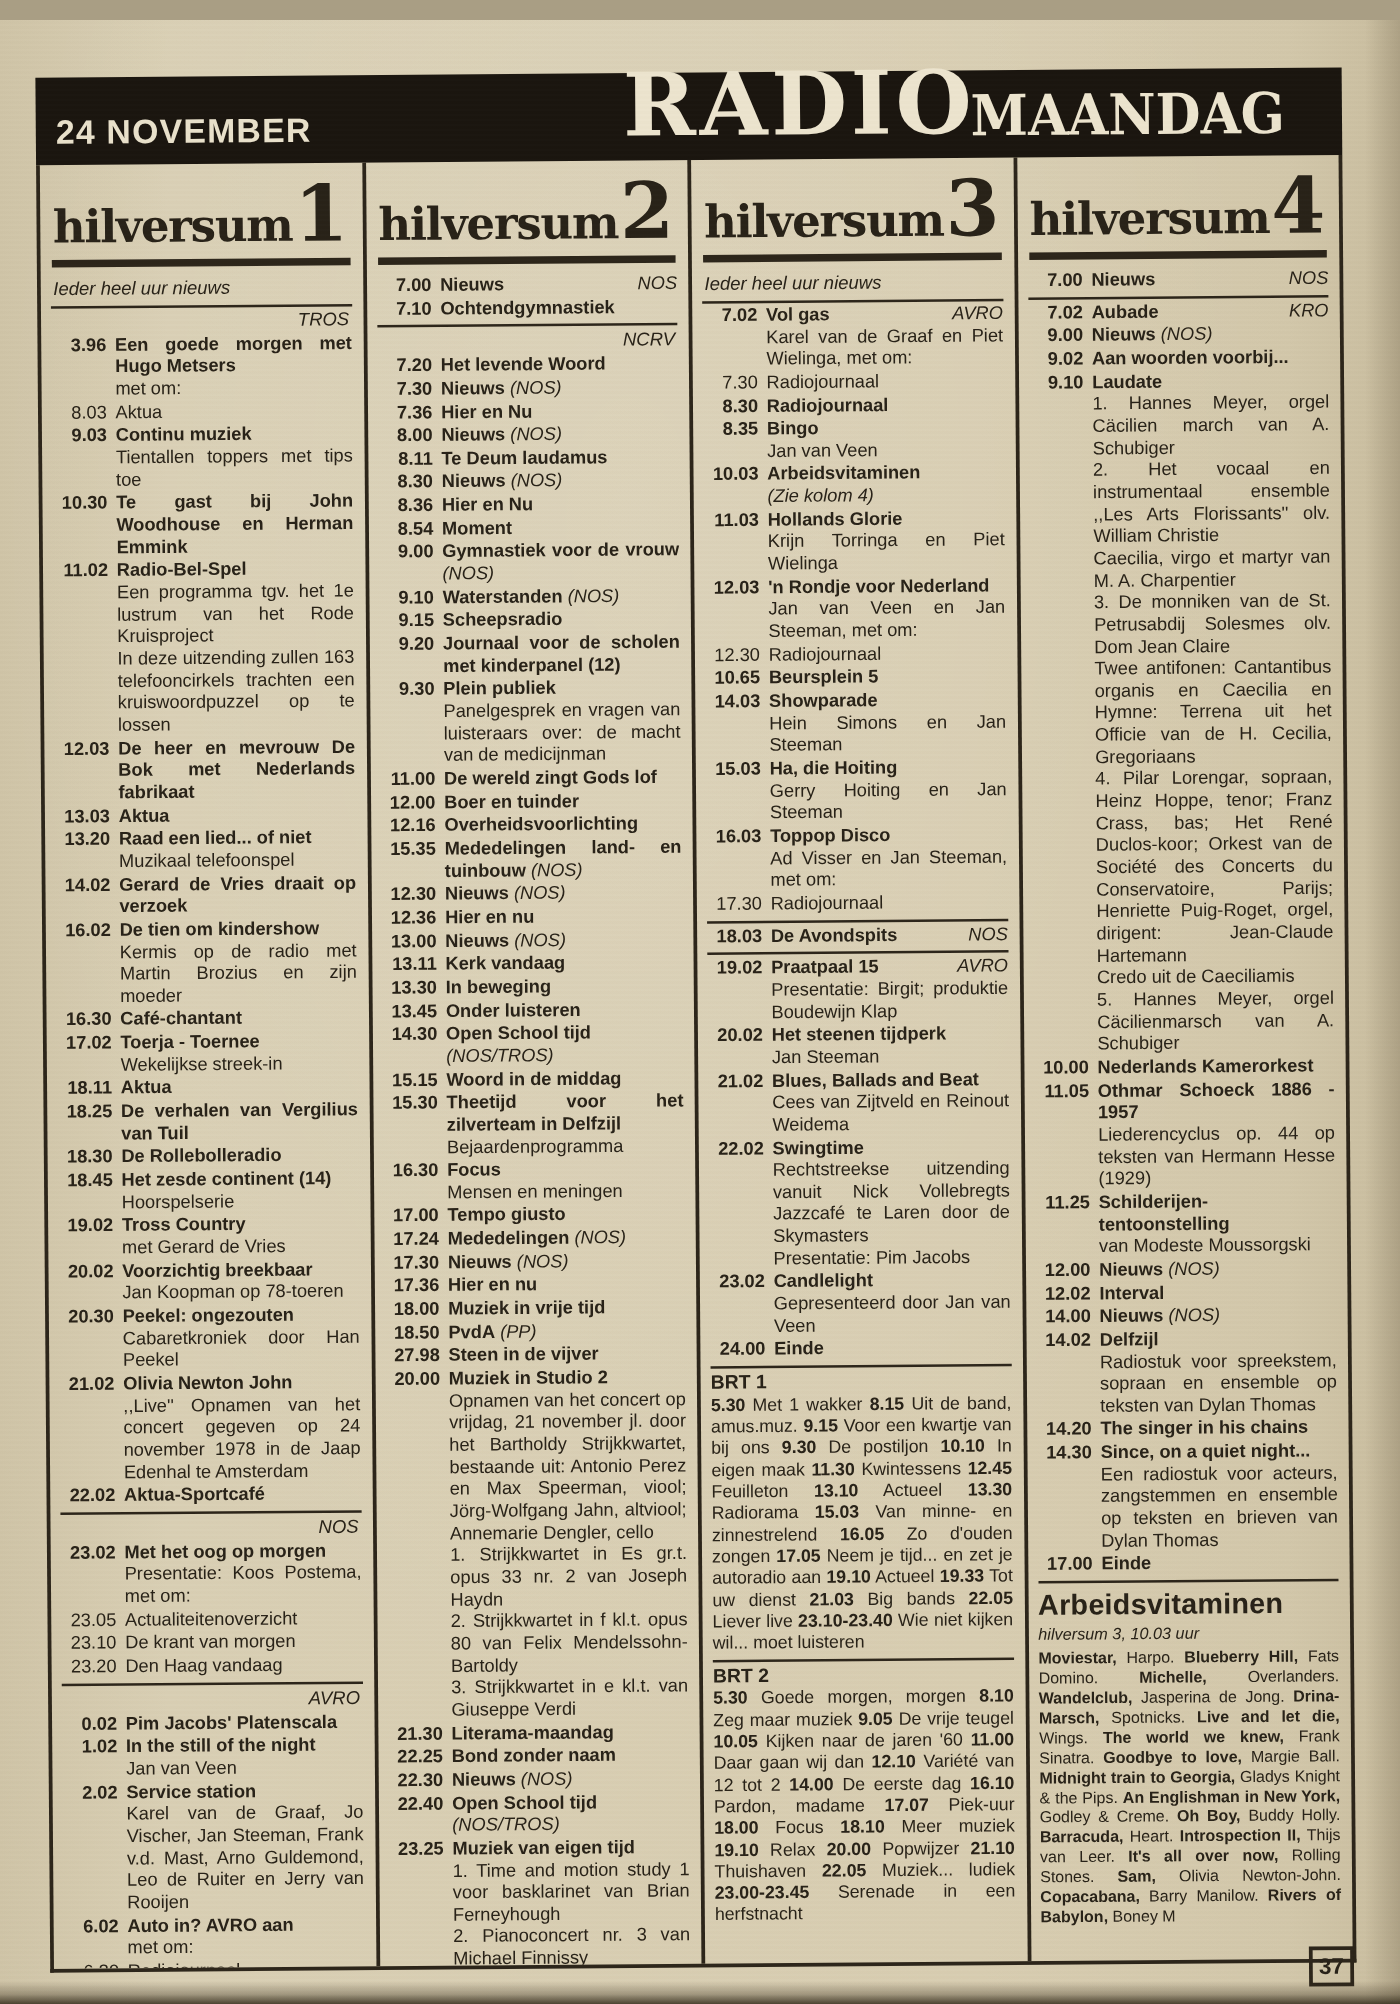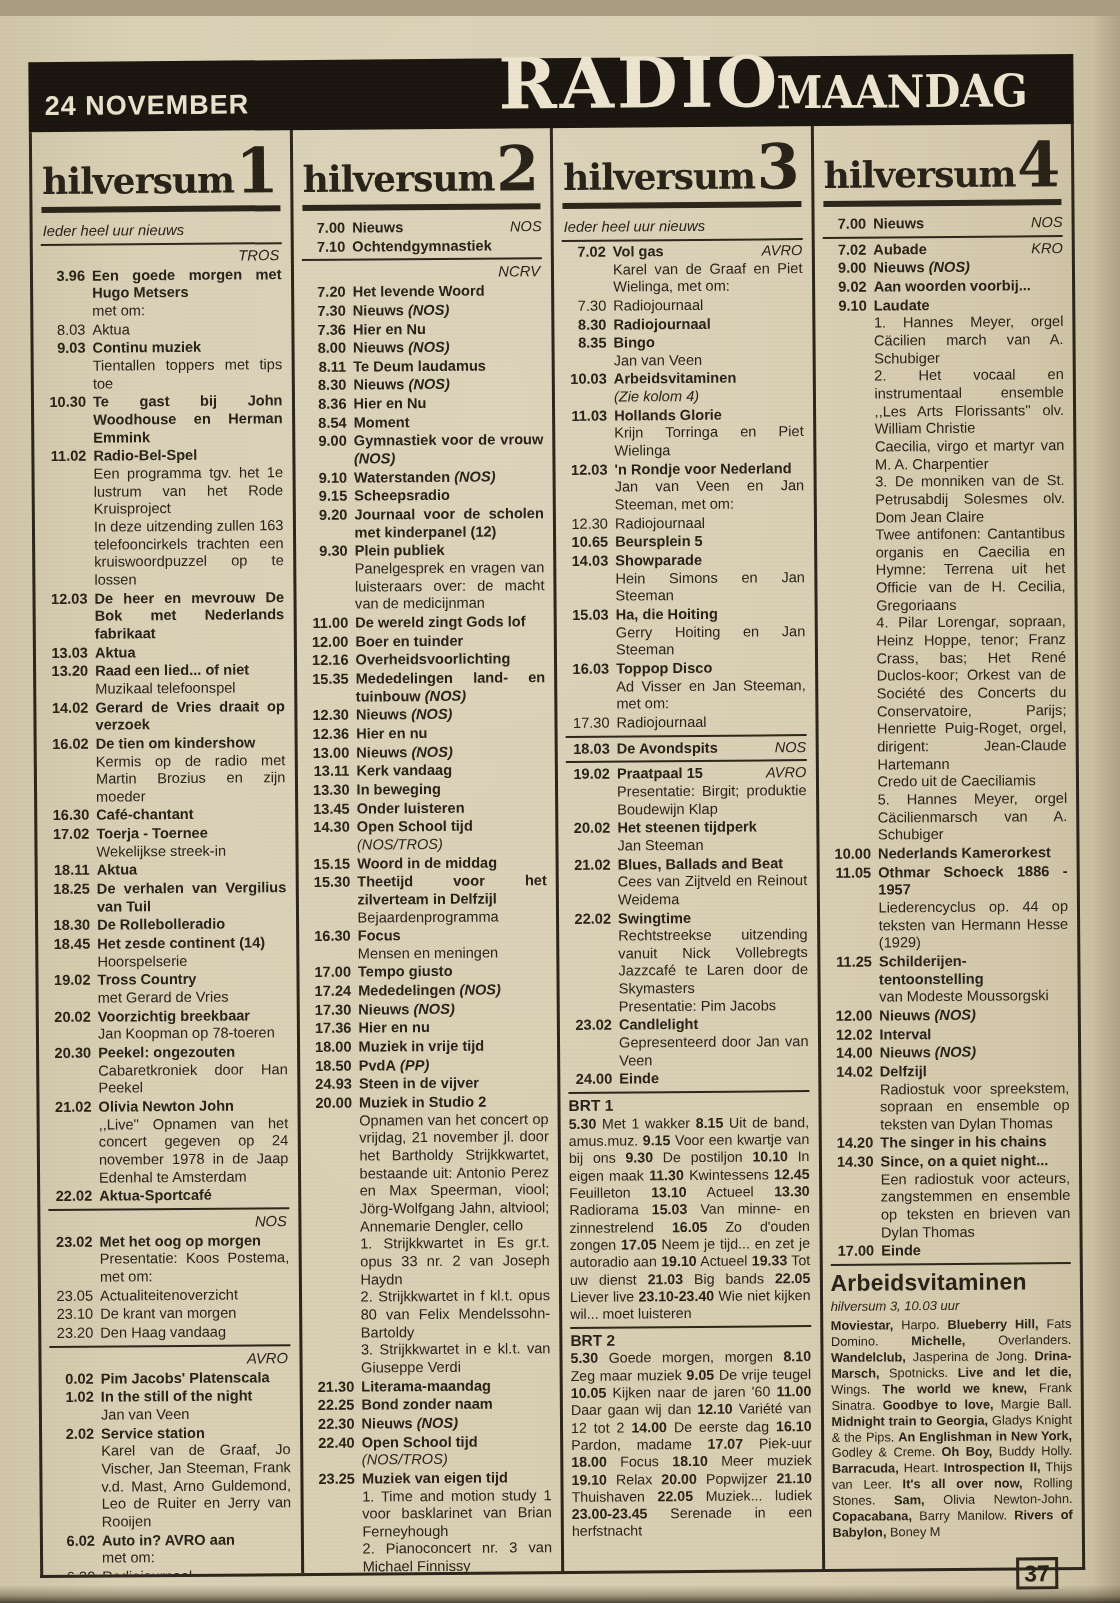--- a/index.html
+++ b/index.html
@@ -37,33 +37,33 @@
   .listing{font-size:14.6px;line-height:1.21;}
   .note{font-style:italic;border-bottom:2px solid #2b2419;padding:1px 2px 3px 2px;margin-bottom:2px;font-size:14.8px;}
   .orgline{text-align:right;font-style:italic;font-size:14.8px;padding:1px 2px;}
   .rule{border-top:2px solid #2b2419;margin:3px 0;}
   .entry{display:flex;margin-bottom:1px;}
   .time{flex:0 0 44px;text-align:right;font-weight:bold;padding-right:7px;white-space:nowrap;}
   .entry.light .time{font-weight:normal;}
   .body{flex:1 1 auto;min-width:0;text-align:justify;}
   .title{font-weight:bold;}
   .entry.light .title{font-weight:normal;}
-  .tag{font-style:italic;font-weight:bold;}
+  .tag{font-style:italic;font-weight:normal;}
   .org-inline{float:right;font-style:italic;font-weight:normal;margin-left:6px;}
   .desc{font-weight:normal;}
   .desc.it{font-style:italic;}
   .heading{font-weight:bold;font-size:15.5px;margin:1px 0 0 0;}
   .runon{text-align:justify;font-size:14.2px;line-height:1.22;margin-bottom:2px;}
   .runon .rb{font-weight:bold;}
   .runon.small{font-size:12.8px;line-height:1.25;}
   .bigheading{font-weight:bold;font-size:23px;margin:4px 0 1px 0;letter-spacing:.2px;}
   .subnote{font-style:italic;font-size:13px;margin:0 0 3px 0;}
 
-  .pagenum{position:absolute;left:1009px;top:1545px;border:3px solid #2b2419;padding:0 5px;
-           font-weight:bold;font-size:23px;line-height:26px;}
+  .pagenum{position:absolute;left:1040px;top:1545px;border:3px solid #2b2419;padding:0 5px;
+           font-weight:bold;font-size:18px;line-height:26px;}
 
   
   .bottom-edge{position:absolute;left:0;bottom:0;width:100%;height:34px;
     background:linear-gradient(180deg, rgba(62,52,34,0) 0%, rgba(62,52,34,.35) 30%, #2e2616 62%, #473b26 85%, #241d10 100%);}
   .right-shade{position:absolute;right:0;top:0;width:28px;height:100%;
     background:linear-gradient(90deg, rgba(90,78,55,0), rgba(90,78,55,.25));}
 </style>
 </head>
 <body>
 
@@ -357,21 +357,21 @@
             </div>
             <div class="entry">
               <span class="time">18.00</span>
               <div class="body"><span class="title">Muziek in vrije tijd</span></div>
             </div>
             <div class="entry">
               <span class="time">18.50</span>
               <div class="body"><span class="title">PvdA</span><span class="tag"> (PP)</span></div>
             </div>
             <div class="entry">
-              <span class="time">24.93</span>
+              <span class="time">27.98</span>
               <div class="body"><span class="title">Steen in de vijver</span></div>
             </div>
             <div class="entry">
               <span class="time">20.00</span>
               <div class="body"><span class="title">Muziek in Studio 2</span><div class="desc">Opnamen van het concert op vrijdag, 21 november jl. door het Bartholdy Strijkkwartet, bestaande uit: Antonio Perez en Max Speerman, viool; Jörg-Wolfgang Jahn, altviool; Annemarie Dengler, cello</div><div class="desc">1. Strijkkwartet in Es gr.t. opus 33 nr. 2 van Joseph Haydn</div><div class="desc">2. Strijkkwartet in f kl.t. opus 80 van Felix Mendelssohn-Bartoldy</div><div class="desc">3. Strijkkwartet in e kl.t. van Giuseppe Verdi</div></div>
             </div>
             <div class="entry">
               <span class="time">21.30</span>
               <div class="body"><span class="title">Literama-maandag</span></div>
             </div>

